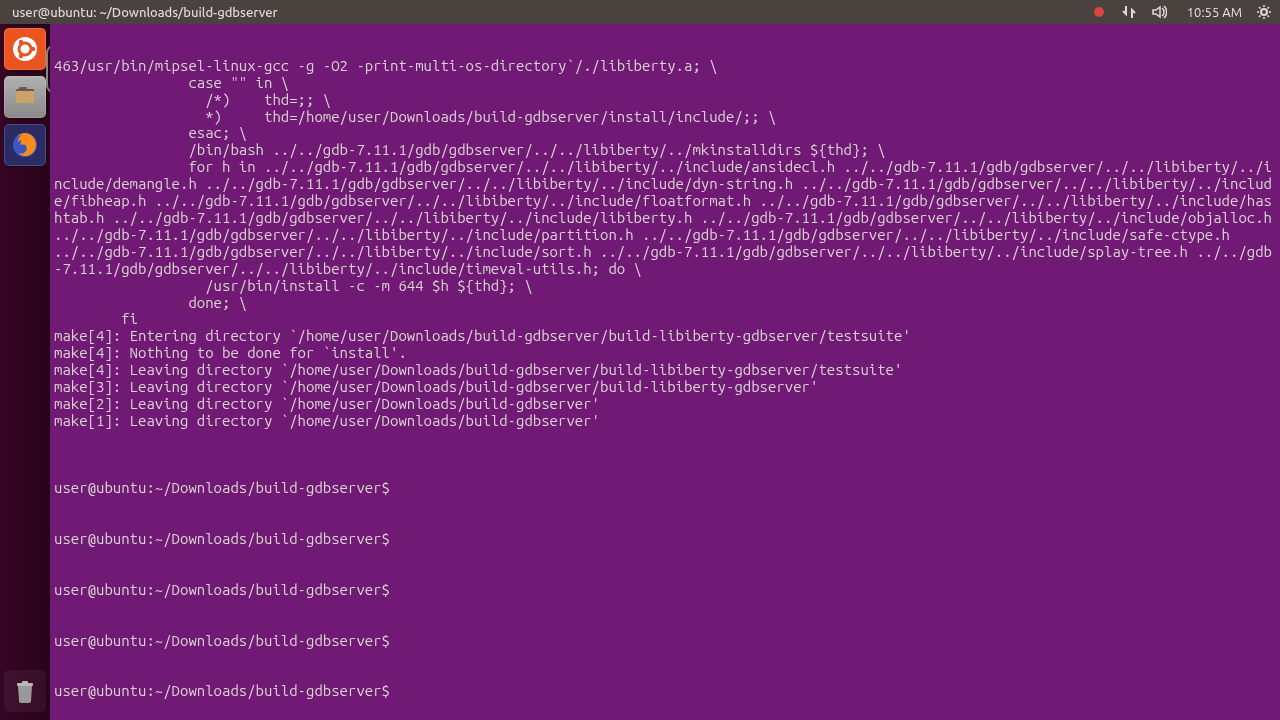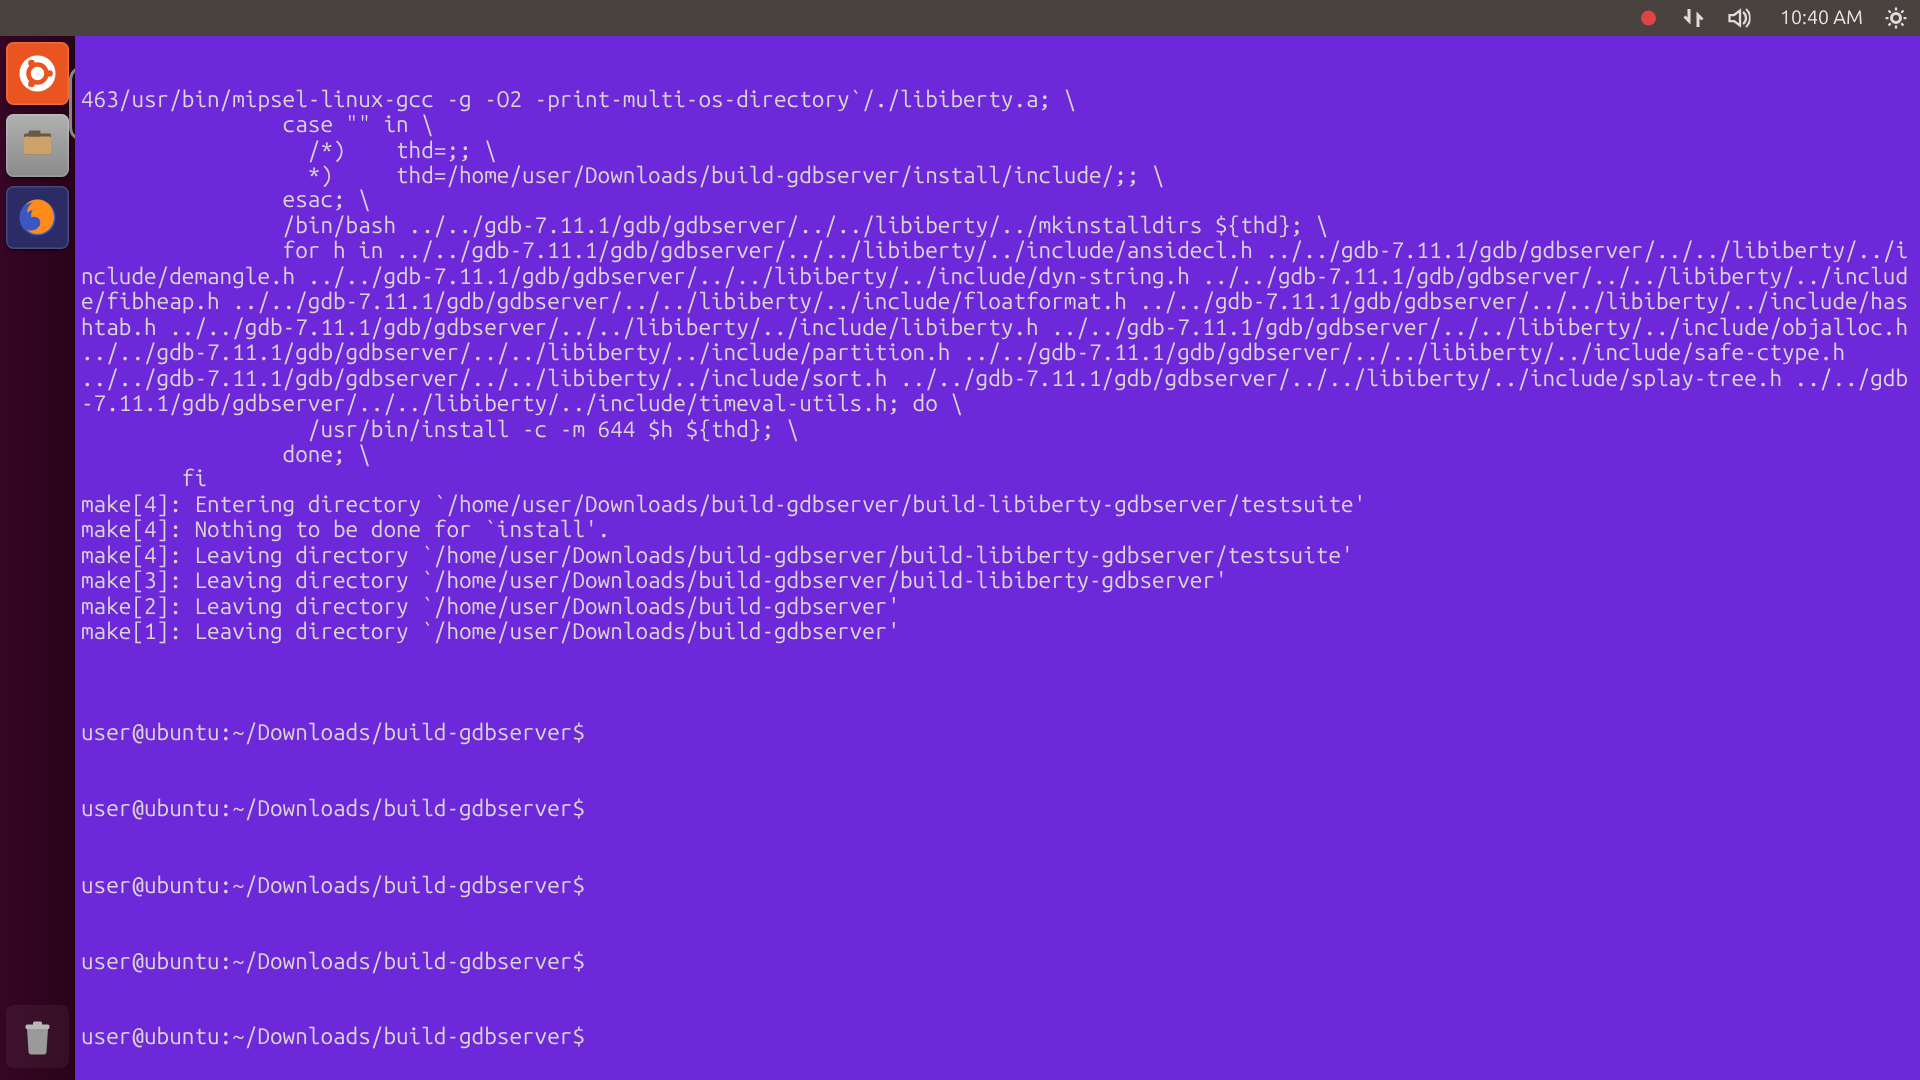--- a/index.html
+++ b/index.html
@@ -53,47 +53,48 @@
 .tile.firefox{ background: #2b2b66; }
 .tile.term   { background: #3a3532; outline: 2px solid #8a857f; outline-offset: 2px; }
 .tile.trash  { background: rgba(255,255,255,0.05); box-shadow: none; }
 .launcher .bottom { margin-top: auto; margin-bottom: 8px; }
 
 .term {
   position: absolute;
   left: 50px; top: 24px;
   width: calc(1280px - 50px);
   height: calc(720px - 24px);
-  background: #6d28d9;
+  background: #701a75;
   color: #d9d4d0;
   line-height: 16.9px;
   white-space: pre-wrap;
   word-break: break-all;
   padding: 0 4px;
   overflow: hidden;
 }
 .term .line { min-height: 16.9px; }
 .prompt-user { color: #d9d4d0; text-align: right; }
 </style>
 </head>
 <body>
 
 <div class="topbar">
+  <span class="title">user@ubuntu: ~/Downloads/build-gdbserver</span>
   <span class="spacer"></span>
   <span class="ind">
     <svg viewBox="0 0 16 16">
         <circle cx="8" cy="8" r="5" fill="#d44"></circle>
       </svg>
     <svg viewBox="0 0 16 16">
         <path d="M5 2v8l-3-3M11 14V6l3 3" stroke="#dcdcdc" stroke-width="2" fill="none"></path>
       </svg>
     <svg viewBox="0 0 16 16">
         <path d="M2 6h3l4-3v10l-4-3H2zM11 4a5 5 0 010 8M13 2a8 8 0 010 12" stroke="#dcdcdc" stroke-width="1.5" fill="none"></path>
       </svg>
-    <span class="time">10:40 AM</span>
+    <span class="time">10:55 AM</span>
     <svg viewBox="0 0 16 16">
         <circle cx="8" cy="8" r="3" fill="none" stroke="#dcdcdc" stroke-width="2"></circle>
         <path d="M8 1v2M8 13v2M1 8h2M13 8h2M3 3l1.5 1.5M11.5 11.5L13 13M3 13l1.5-1.5M11.5 4.5L13 3" stroke="#dcdcdc" stroke-width="1.5"></path>
       </svg>
   </span>
 </div>
 
 <div class="launcher">
   <div class="tile ubuntu">
     <svg width="26" height="26" viewBox="0 0 26 26">

